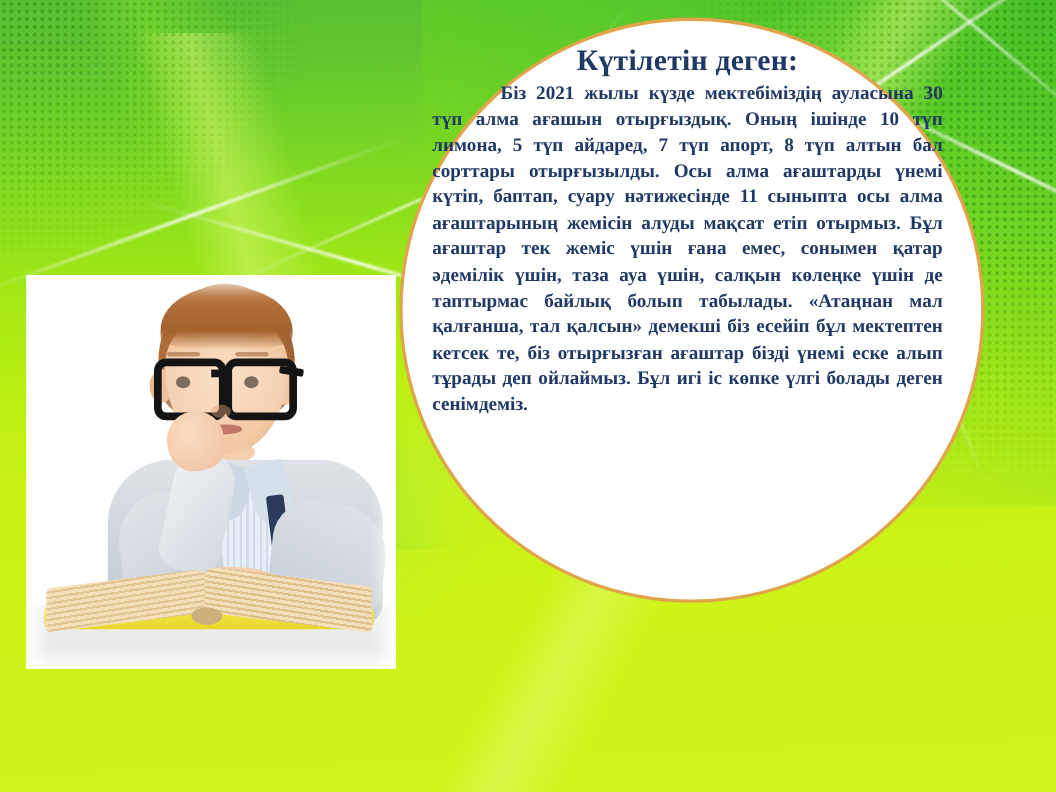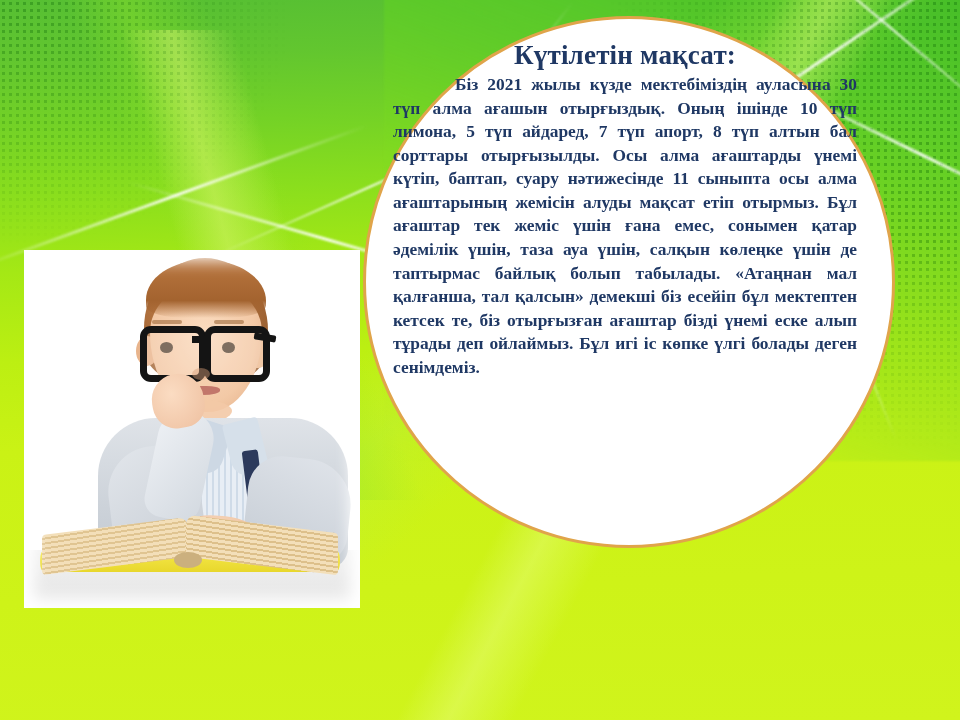--- a/index.html
+++ b/index.html
@@ -435,17 +435,17 @@
 
     <div class="ph-book-yellow"></div>
     <div class="ph-book-l"></div>
     <div class="ph-book-r"></div>
     <div class="ph-book-spine"></div>
   </div>
 
   <div class="circle"></div>
 
   <div class="circle-content">
-    <h1 class="slide-title">Күтілетін мақсат:</h1>
+    <h1 class="slide-title">Күтілетін деген:</h1>
     <p class="slide-body">Біз 2021 жылы күзде мектебіміздің ауласына 30 түп алма ағашын отырғыздық. Оның ішінде 10 түп лимона, 5 түп айдаред, 7 түп апорт, 8 түп алтын бал сорттары отырғызылды. Осы алма ағаштарды үнемі күтіп, баптап, суару нәтижесінде 11 сыныпта осы алма ағаштарының жемісін алуды мақсат етіп отырмыз. Бұл ағаштар тек жеміс үшін ғана емес, сонымен қатар әдемілік үшін, таза ауа үшін, салқын көлеңке үшін де таптырмас байлық болып табылады. «Атаңнан мал қалғанша, тал қалсын» демекші біз есейіп бұл мектептен кетсек те, біз отырғызған ағаштар бізді үнемі еске алып тұрады деп ойлаймыз. Бұл игі іс көпке үлгі болады деген сенімдеміз.</p>
   </div>
 
 </div>
 
 </body></html>

